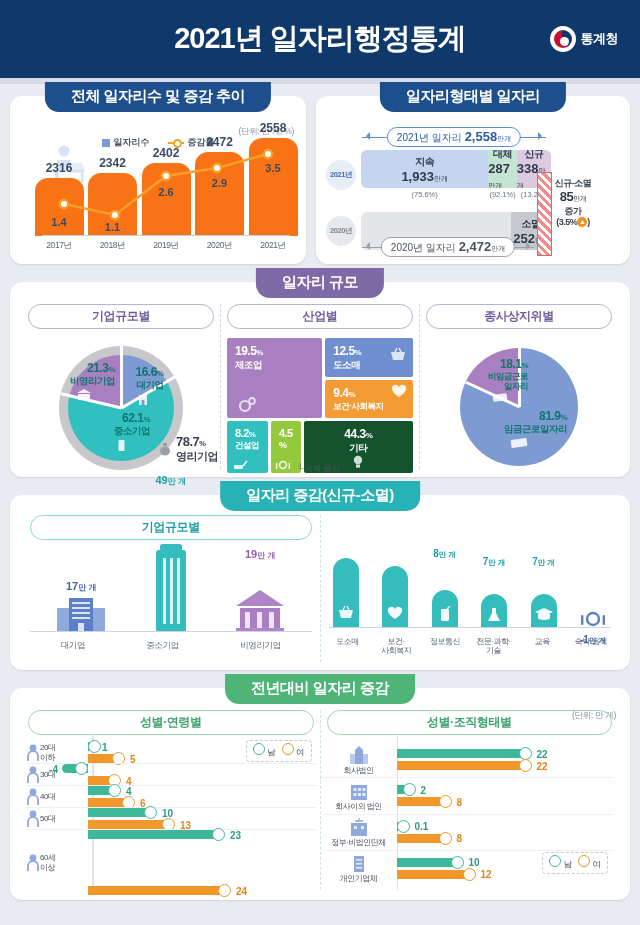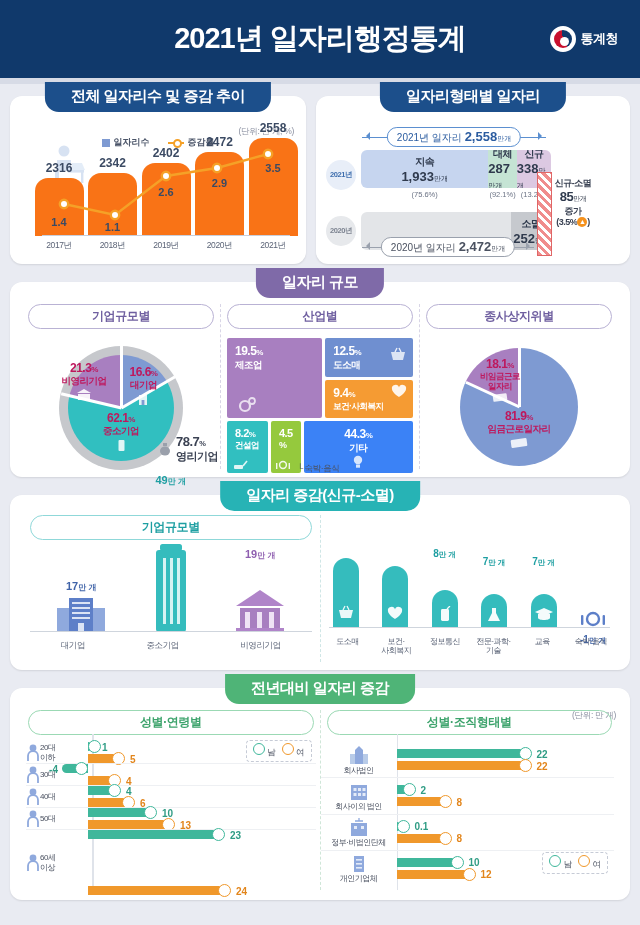--- a/index.html
+++ b/index.html
@@ -123,38 +123,38 @@
   
   .row2 { margin-top:18px; height:195px; }
   .scale-inner { position:absolute; inset:22px 12px 8px; display:flex; }
   .scale-col { flex:1; position:relative; padding:0 6px; }
   .scale-col + .scale-col { border-left:1.5px dashed #d8d5e6; }
   .donut-wrap { position:absolute; left:50%; top:42px; transform:translateX(-50%); width:124px; height:124px;}
   .donut-ring { position:absolute; inset:0; border-radius:50%; background:#c6c8cc; }
   .pie { position:absolute; inset:9px; border-radius:50%;
          background: conic-gradient(#7e9ad2 0 16.6%, #31bfc0 16.6% 78.7%, #a87fc0 78.7% 100%); }
   .pie-gap { position:absolute; width:3px; top:0; bottom:50%; left:50%; margin-left:-1.5px; background:#fff; transform-origin:bottom center; }
-  .sl { position:absolute; text-align:center; color:#be185d; font-weight:bold; line-height:1.15; letter-spacing:-0.5px;}
+  .sl { position:absolute; text-align:right; color:#0f766e; font-weight:bold; line-height:1.15; letter-spacing:-0.5px;}
   .sl .p { font-size:12px; } .sl .p small{font-size:8px;} .sl .n { font-size:9.5px; }
   .profit-note { position:absolute; right:2px; bottom:6px; font-size:11px; font-weight:bold; color:#3b4253; text-align:left; letter-spacing:-0.5px; line-height:1.15;}
   .profit-note small{font-size:7.5px;}
 
   .tree { position:absolute; left:6px; right:6px; top:34px; height:135px; display:flex; flex-direction:column; gap:3px;}
   .tree-top { display:flex; gap:3px; height:80px; }
   .tree-bot { display:flex; gap:3px; height:52px; }
   .tile { border-radius:2px; color:#fff; font-weight:bold; position:relative; padding:6px 0 0 8px; letter-spacing:-0.5px;}
   .tile .p { font-size:12px; } .tile .p small{ font-size:8px; }
   .tile .n { font-size:9.5px; display:block; margin-top:1px;}
   .t-manu { background:#a87fc0; width:52%; }
   .t-right{ width:48%; display:flex; flex-direction:column; gap:3px;}
   .t-whole{ background:#6f8fd0; flex:1; }
   .t-health{ background:#f59b33; flex:1; }
   .t-const{ background:#31bfc0; width:22%; }
   .t-food { background:#95c93d; width:16%; }
-  .t-etc  { background:#3b82f6; flex:1; text-align:center; padding-left:0;}
+  .t-etc  { background:#14532d; flex:1; text-align:center; padding-left:0;}
   .food-note { position:absolute; left:70px; bottom:-2px; font-size:8.5px; color:#4a5160; letter-spacing:-0.4px;}
 
   .pie2-wrap { position:absolute; left:50%; top:44px; transform:translateX(-50%); width:118px; height:118px;}
   .pie2 { position:absolute; inset:0; border-radius:50%; background: conic-gradient(#7e9ad2 0 81.9%, #a87fc0 81.9% 100%); }
 
   
   .row3 { margin-top:18px; height:175px; }
   .g3 { position:absolute; inset:20px 12px 8px; display:flex; }
   .g3col { flex:1; position:relative; padding:0 8px;}
   .g3col + .g3col { border-left:1.5px dashed #cfe6e6; }

